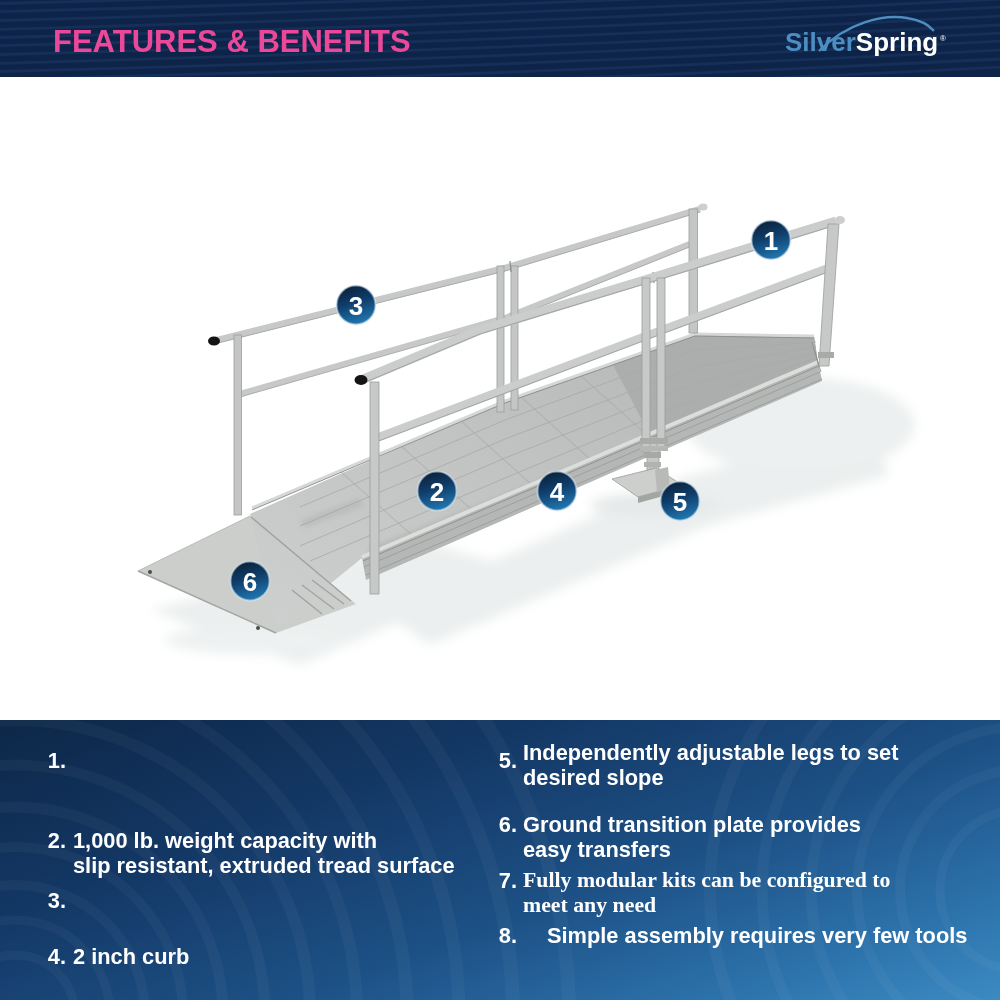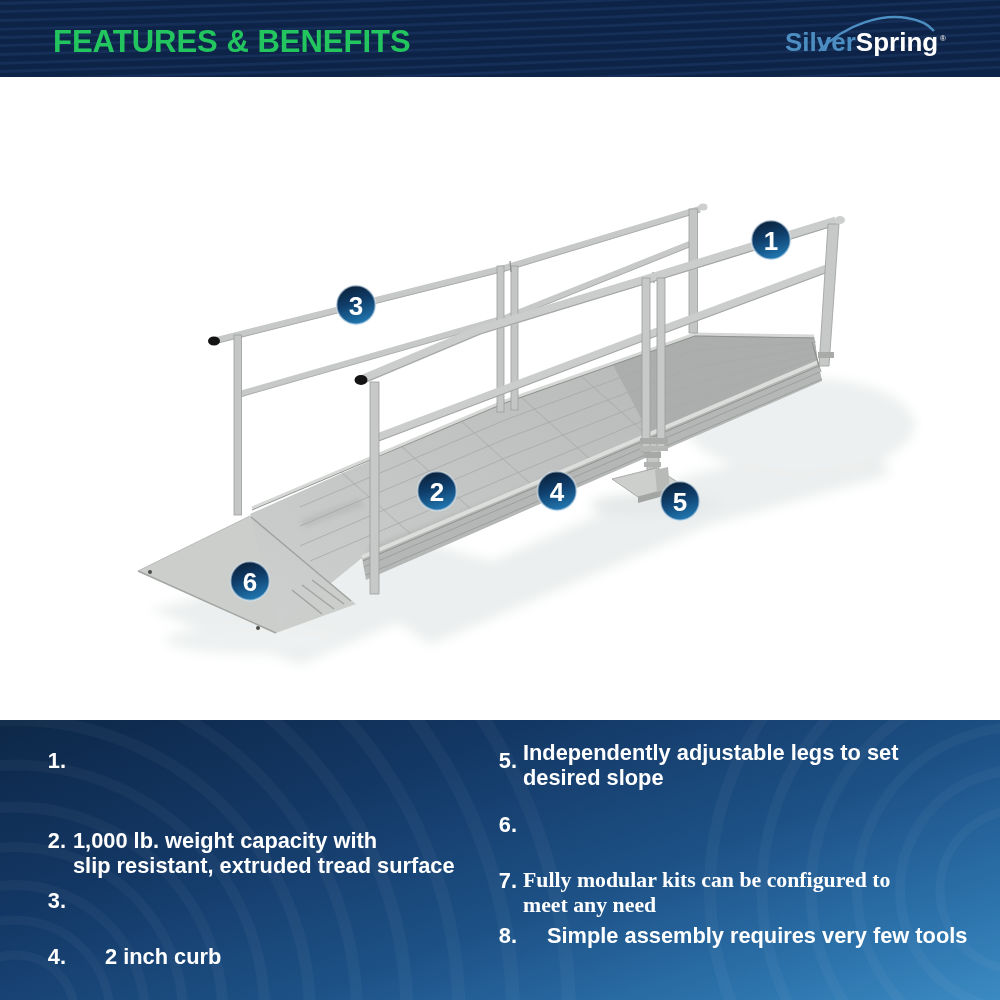--- a/index.html
+++ b/index.html
@@ -1,19 +1,19 @@
 <!DOCTYPE html>
 <html><head>
 <meta charset="utf-8">
 <style>
   html,body{margin:0;padding:0;}
   body{width:1000px;height:1000px;position:relative;overflow:hidden;background:#fff;
        font-family:"Liberation Sans", sans-serif;}
   .banner{position:absolute;left:0;top:0;width:1000px;height:77px;background:#0e2348;overflow:hidden;}
-  .title{position:absolute;left:53px;top:24px;color:#22c55e;font-size:31px;font-weight:bold;letter-spacing:0;}
+  .title{position:absolute;left:53px;top:24px;color:#ec4899;font-size:31px;font-weight:bold;letter-spacing:0;}
   .stage{position:absolute;left:0;top:77px;width:1000px;height:643px;background:#fff;}
   .footer{position:absolute;left:0;top:720px;width:1000px;height:280px;overflow:hidden;
           background:linear-gradient(160deg,#0d2747 0%,#133764 30%,#1d5186 60%,#2d74ad 85%,#3c8ac2 100%);}
   .fi{position:absolute;color:#fff;font-weight:bold;font-size:21.8px;line-height:25px;letter-spacing:0;}
   .num{text-align:right;}
 </style>
 </head>
 <body>
 <div class="banner">
   <svg width="1000" height="77" viewBox="0 0 1000 77">
@@ -212,22 +212,23 @@
       <circle cx="1020" cy="170" r="209" stroke-width="11"></circle>
       <circle cx="1020" cy="170" r="258" stroke-width="11"></circle>
       <circle cx="1020" cy="170" r="310" stroke-width="12"></circle>
     </g>
   </svg>
   <div class="fi num" style="left:20px;top:28px;width:46px;">1.</div>
   <div class="fi num" style="left:20px;top:108px;width:46px;">2.</div>
   <div class="fi" style="left:73px;top:108px;">1,000 lb. weight capacity with<br>slip resistant, extruded tread surface</div>
   <div class="fi num" style="left:20px;top:168px;width:46px;">3.</div>
   <div class="fi num" style="left:20px;top:224px;width:46px;">4.</div>
-  <div class="fi" style="left:73px;top:224px;margin-left:32px;">2 inch curb</div>
+  <div class="fi" style="left:73px;top:224px;">2 inch curb</div>
 
   <div class="fi num" style="left:471px;top:28px;width:46px;">5.</div>
   <div class="fi" style="left:523px;top:20px;">Independently adjustable legs to set<br>desired slope</div>
   <div class="fi num" style="left:471px;top:92px;width:46px;">6.</div>
+  <div class="fi" style="left:523px;top:92px;">Ground transition plate provides<br>easy transfers</div>
   <div class="fi num" style="left:471px;top:148px;width:46px;">7.</div>
   <div class="fi" style="left:523px;top:148px;font-family:Liberation Serif, serif;">Fully modular kits can be configured to<br>meet any need</div>
   <div class="fi num" style="left:471px;top:203px;width:46px;">8.</div>
   <div class="fi" style="left:523px;top:203px;margin-left:24px;">Simple assembly requires very few tools</div>
 </div>
 
 </body></html>

